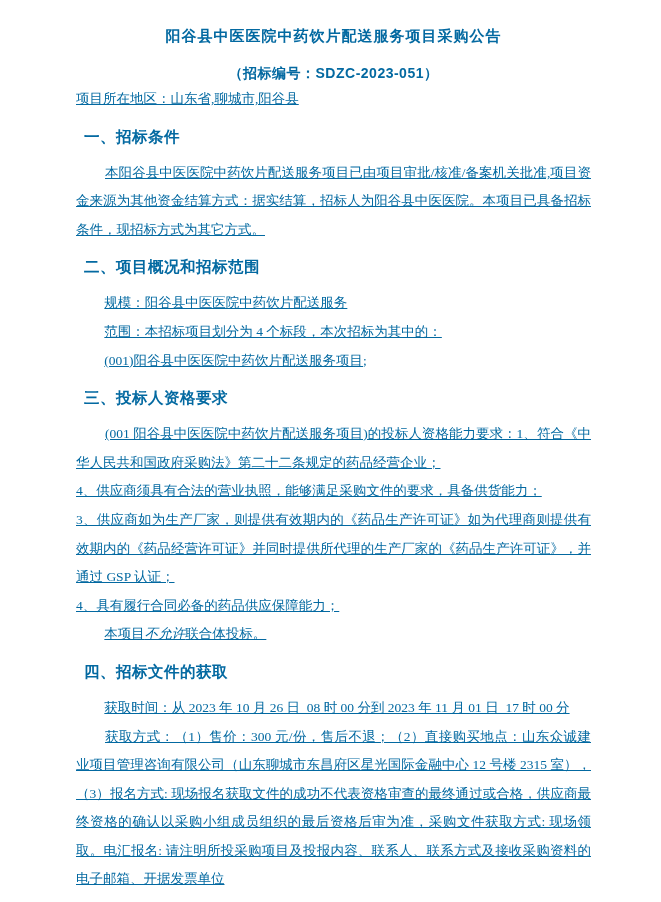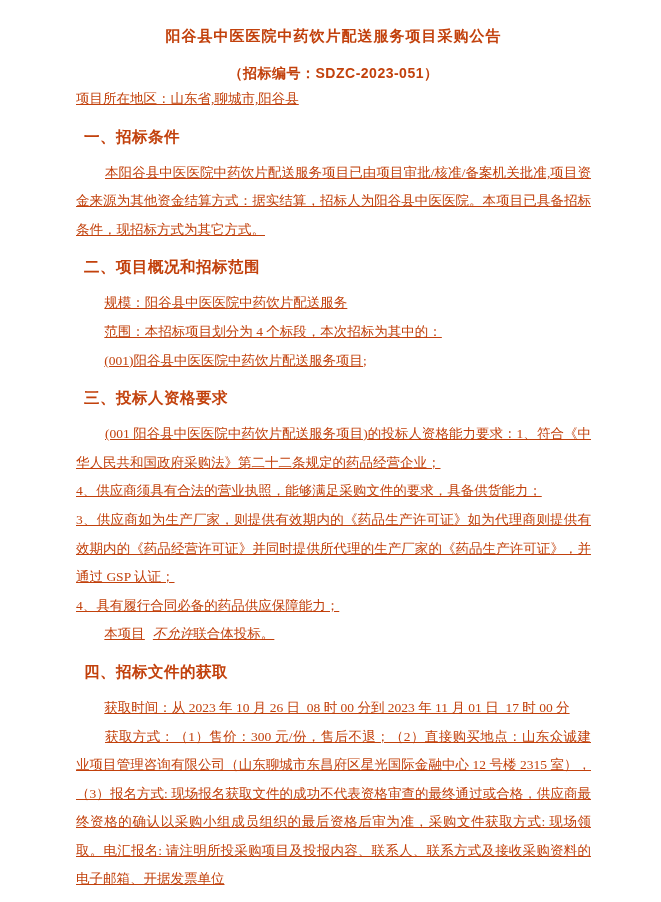--- a/index.html
+++ b/index.html
@@ -7,21 +7,21 @@
     padding: 0;
     background: #ffffff;
   }
   .page {
     position: relative;
     width: 661px;
     height: 902px;
     box-sizing: border-box;
     padding: 24px 70px 0 76px;
     background: #ffffff;
-    color: #c2410c;
+    color: #0369a1;
     font-family: "Liberation Serif", "DejaVu Serif", serif;
     overflow: hidden;
   }
   .doc-title {
     font-family: "Liberation Sans", "DejaVu Sans", sans-serif;
     font-weight: 700;
     font-size: 15px;
     line-height: 24px;
     text-align: center;
     letter-spacing: 1px;
@@ -56,21 +56,20 @@
     text-indent: 2.15em;
   }
   .ind {
     padding-left: 2.1em;
   }
   .pre-space {
     white-space: pre-wrap;
   }
   .em-cn {
     font-style: italic;
-    margin-left: 8px;
   }
 </style>
 </head>
 <body>
 
 <div class="page">
 
   <div class="doc-title">阳谷县中医医院中药饮片配送服务项目采购公告</div>
 
   <div class="doc-title doc-subtitle">（招标编号：SDZC-2023-051）</div>

